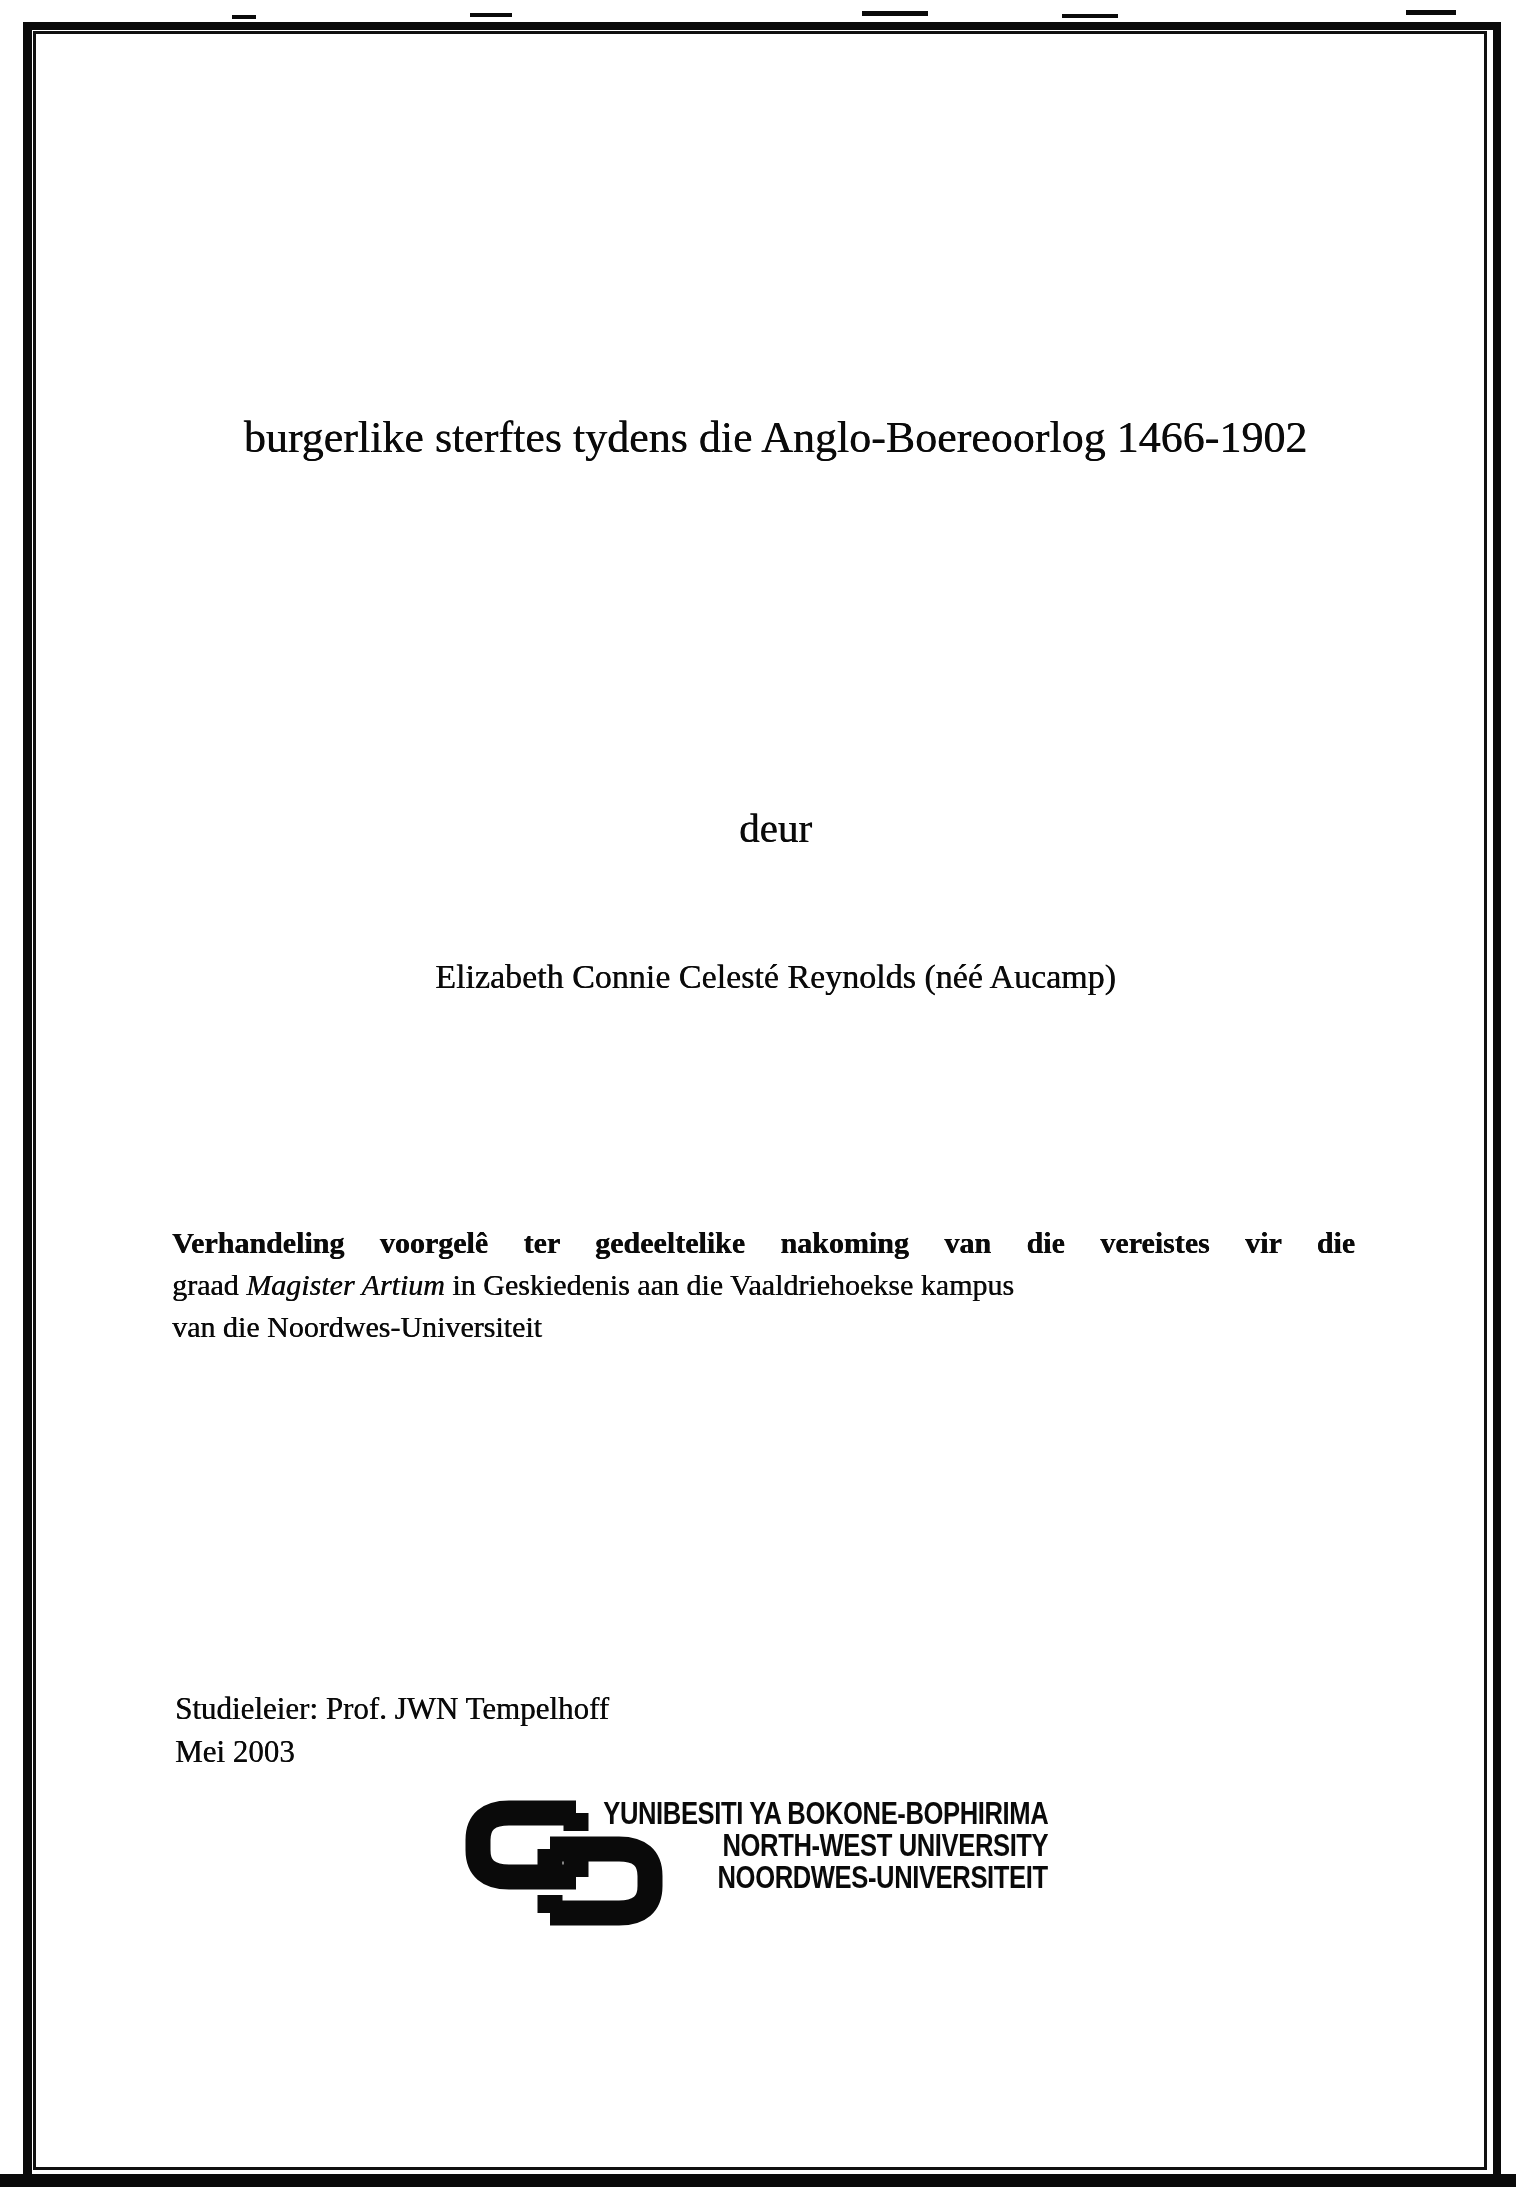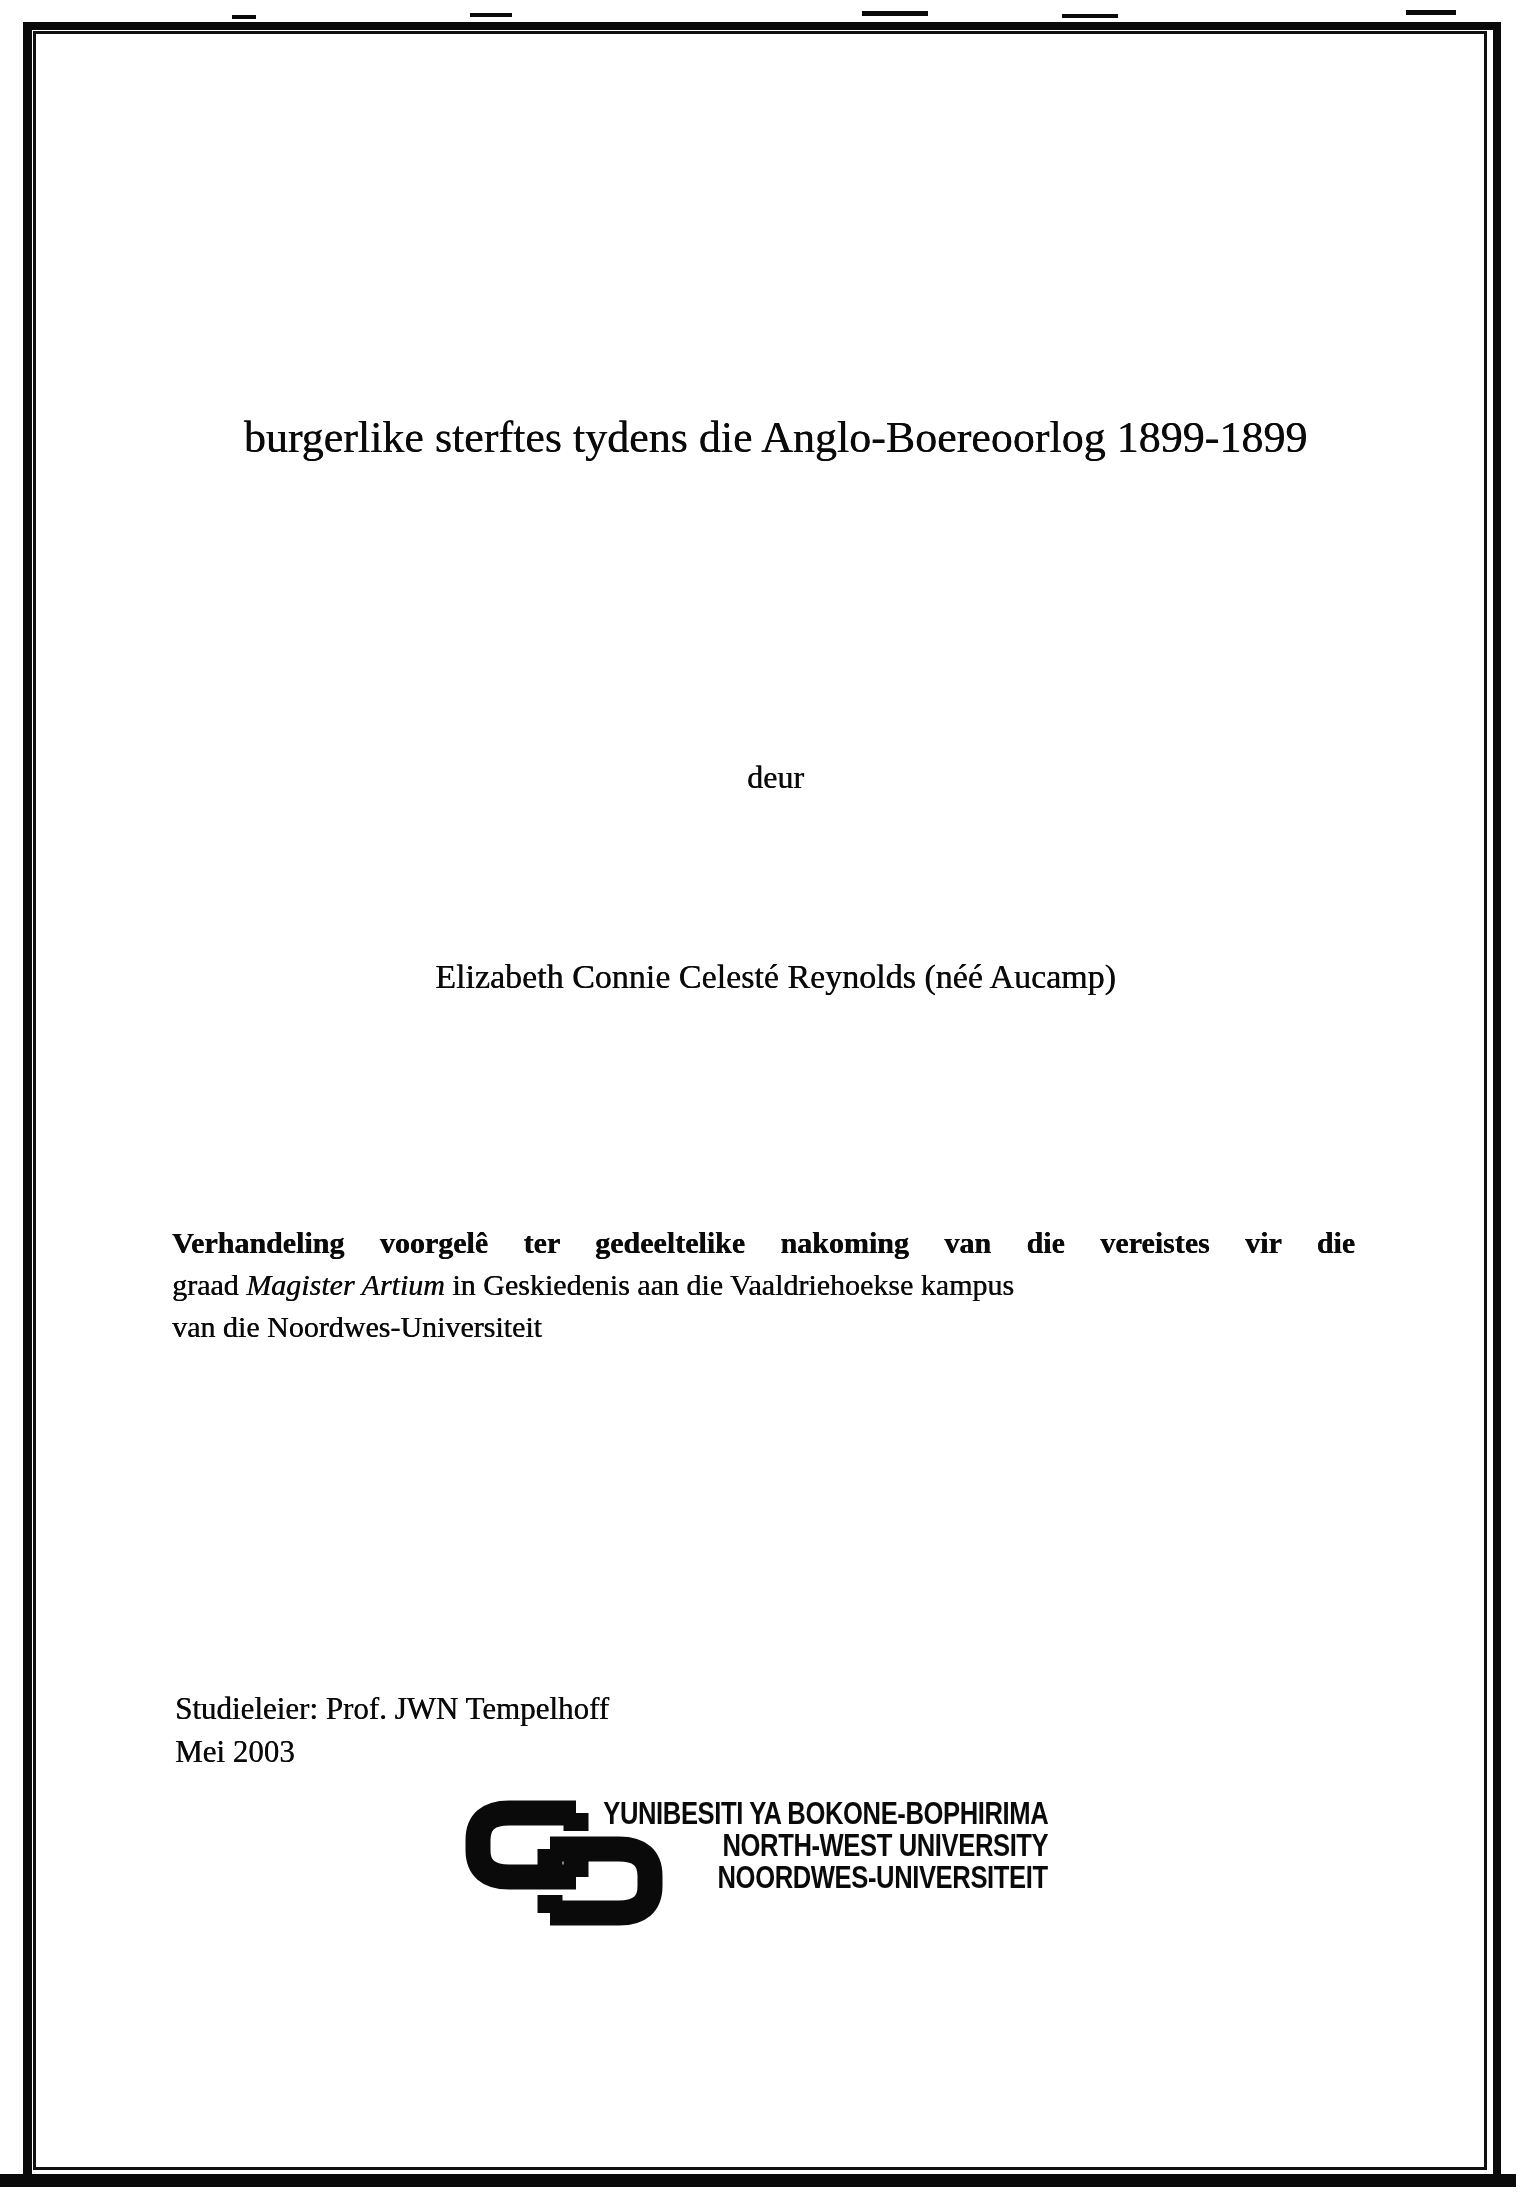--- a/index.html
+++ b/index.html
@@ -18,21 +18,21 @@
     border:3px solid #101010;box-sizing:border-box;
   }
   .frame-bottom{
     position:absolute;left:0;top:2174px;width:1516px;height:13px;background:#0a0a0a;
   }
   .dash{position:absolute;background:#0a0a0a;}
   
   .serif{text-shadow:0.4px 0.3px 0 currentColor;}
   .center-col{position:absolute;left:40px;right:16px;text-align:center;}
   .title{top:398px;font-size:44px;line-height:79px;}
-  .byline{top:759px;font-size:32px;}
+  .byline{top:804px;font-size:41px;}
   .author{top:958px;font-size:34px;}
   .submission{
     position:absolute;left:172px;top:1222px;width:1183px;
     font-size:30px;line-height:42px;text-align:left;
   }
   .jline{text-align:justify;text-align-last:justify;font-weight:bold;}
   .degree-italic{font-style:italic;}
   .advisor{position:absolute;left:175px;top:1687px;font-size:31px;line-height:43px;text-align:left;}
   
   .logo-mark{position:absolute;left:464px;top:1798px;width:200px;height:130px;}
@@ -53,21 +53,21 @@
   <div class="dash" style="left:470px;top:13px;width:42px;height:4px;"></div>
   <div class="dash" style="left:862px;top:11px;width:66px;height:5px;"></div>
   <div class="dash" style="left:1062px;top:14px;width:56px;height:4px;"></div>
   <div class="dash" style="left:1406px;top:10px;width:50px;height:5px;"></div>
 
   <div class="frame-outer"></div>
   <div class="frame-inner"></div>
   <div class="frame-bottom"></div>
 
   <div class="center-col title serif">
-    <div>burgerlike sterftes tydens die Anglo-Boereoorlog 1899-1899</div>
+    <div>burgerlike sterftes tydens die Anglo-Boereoorlog 1466-1902</div>
   </div>
 
   <div class="center-col byline serif">deur</div>
 
   <div class="center-col author serif">Elizabeth Connie Celesté Reynolds (néé Aucamp)</div>
 
   <div class="submission serif">
     <div class="jline">Verhandeling voorgelê ter gedeeltelike nakoming van die vereistes vir die</div>
     <div><span>graad</span> <span class="degree-italic">Magister Artium</span> <span>in Geskiedenis aan die Vaaldriehoekse kampus</span></div>
     <div>van die Noordwes-Universiteit</div>

